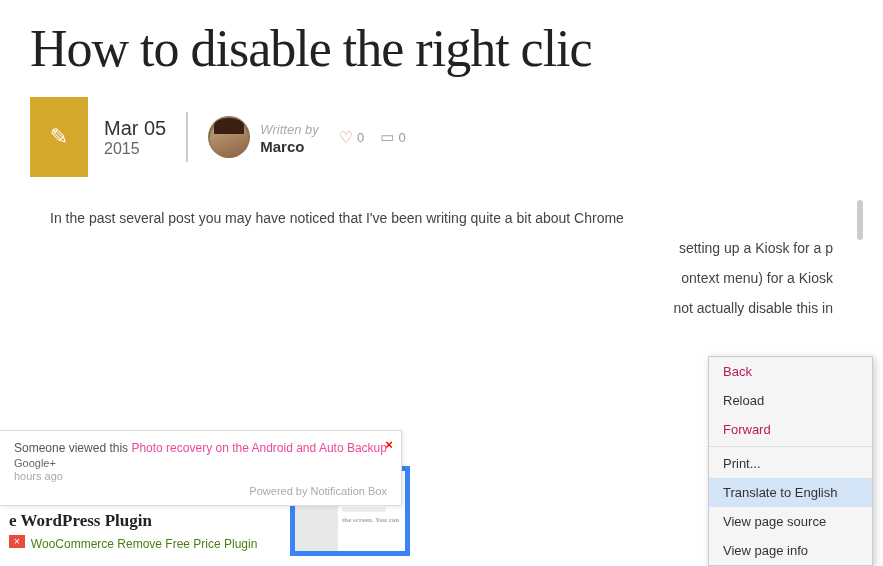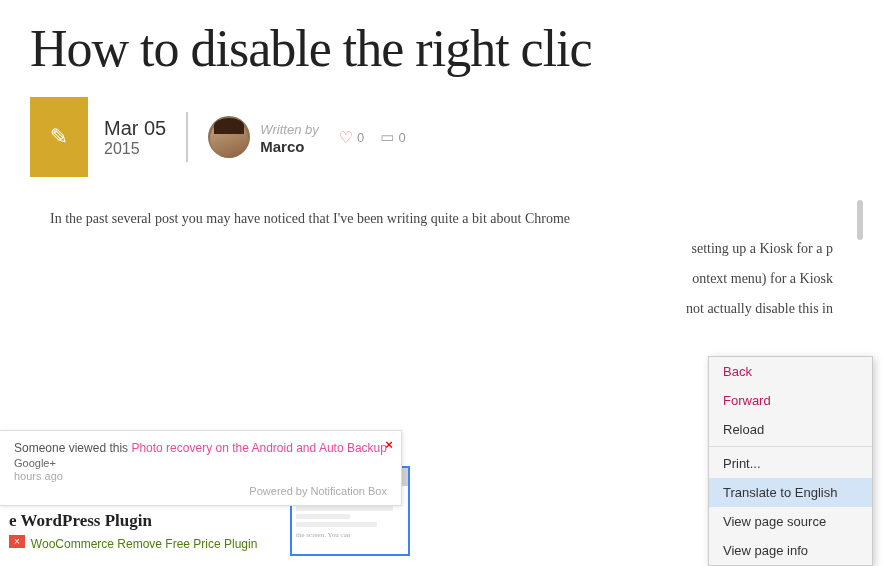--- a/index.html
+++ b/index.html
@@ -148,21 +148,21 @@
       right: 20px;
       top: 200px;
       width: 6px;
       height: 40px;
       background: #ccc;
       border-radius: 3px;
     }
 
     
     .body-text {
-      font-family: Liberation Serif, serif;
+      font-family: Liberation Sans, sans-serif;
       font-size: 14px;
       color: #444;
       line-height: 1.7;
       padding: 0 20px;
       margin-top: 10px;
       overflow: hidden;
     }
 
     
     .notification-bar {
@@ -254,25 +254,26 @@
     }
 
     
     .screenshot-thumb {
       position: absolute;
       bottom: 10px;
       left: 290px;
       width: 120px;
       height: 90px;
       background: #e8e8e8;
-      border: 2px solid #3b82f6;
+      border: 5px solid #3b82f6;
       z-index: 9;
       overflow: hidden;
       display: flex;
-      flex-direction: column;
+      flex-direction: row;
+      font-weight: bold;
     }
 
     .thumb-header {
       height: 18px;
       background: #d0d0d0;
       display: flex;
       align-items: center;
       padding: 0 5px;
       gap: 4px;
     }
@@ -441,20 +442,20 @@
     <div class="thumb-line" style="width:60%;"></div>
     <div class="thumb-line" style="width:90%;"></div>
     <div class="thumb-line" style="width:50%;"></div>
     <div class="thumb-line" style="width:75%;"></div>
     <div style="margin-top:4px;font-size:7px;color:#aaa;">the screen. You can</div>
   </div>
 </div>
 
 <div class="context-menu">
   <div class="context-menu-item disabled">Back</div>
+  <div class="context-menu-item">Reload</div>
   <div class="context-menu-item disabled">Forward</div>
-  <div class="context-menu-item">Reload</div>
   <div class="context-menu-divider"></div>
   <div class="context-menu-item">Print...</div>
   <div class="context-menu-item highlighted">Translate to English</div>
   <div class="context-menu-item">View page source</div>
   <div class="context-menu-item">View page info</div>
 </div>
 
 </body></html>

